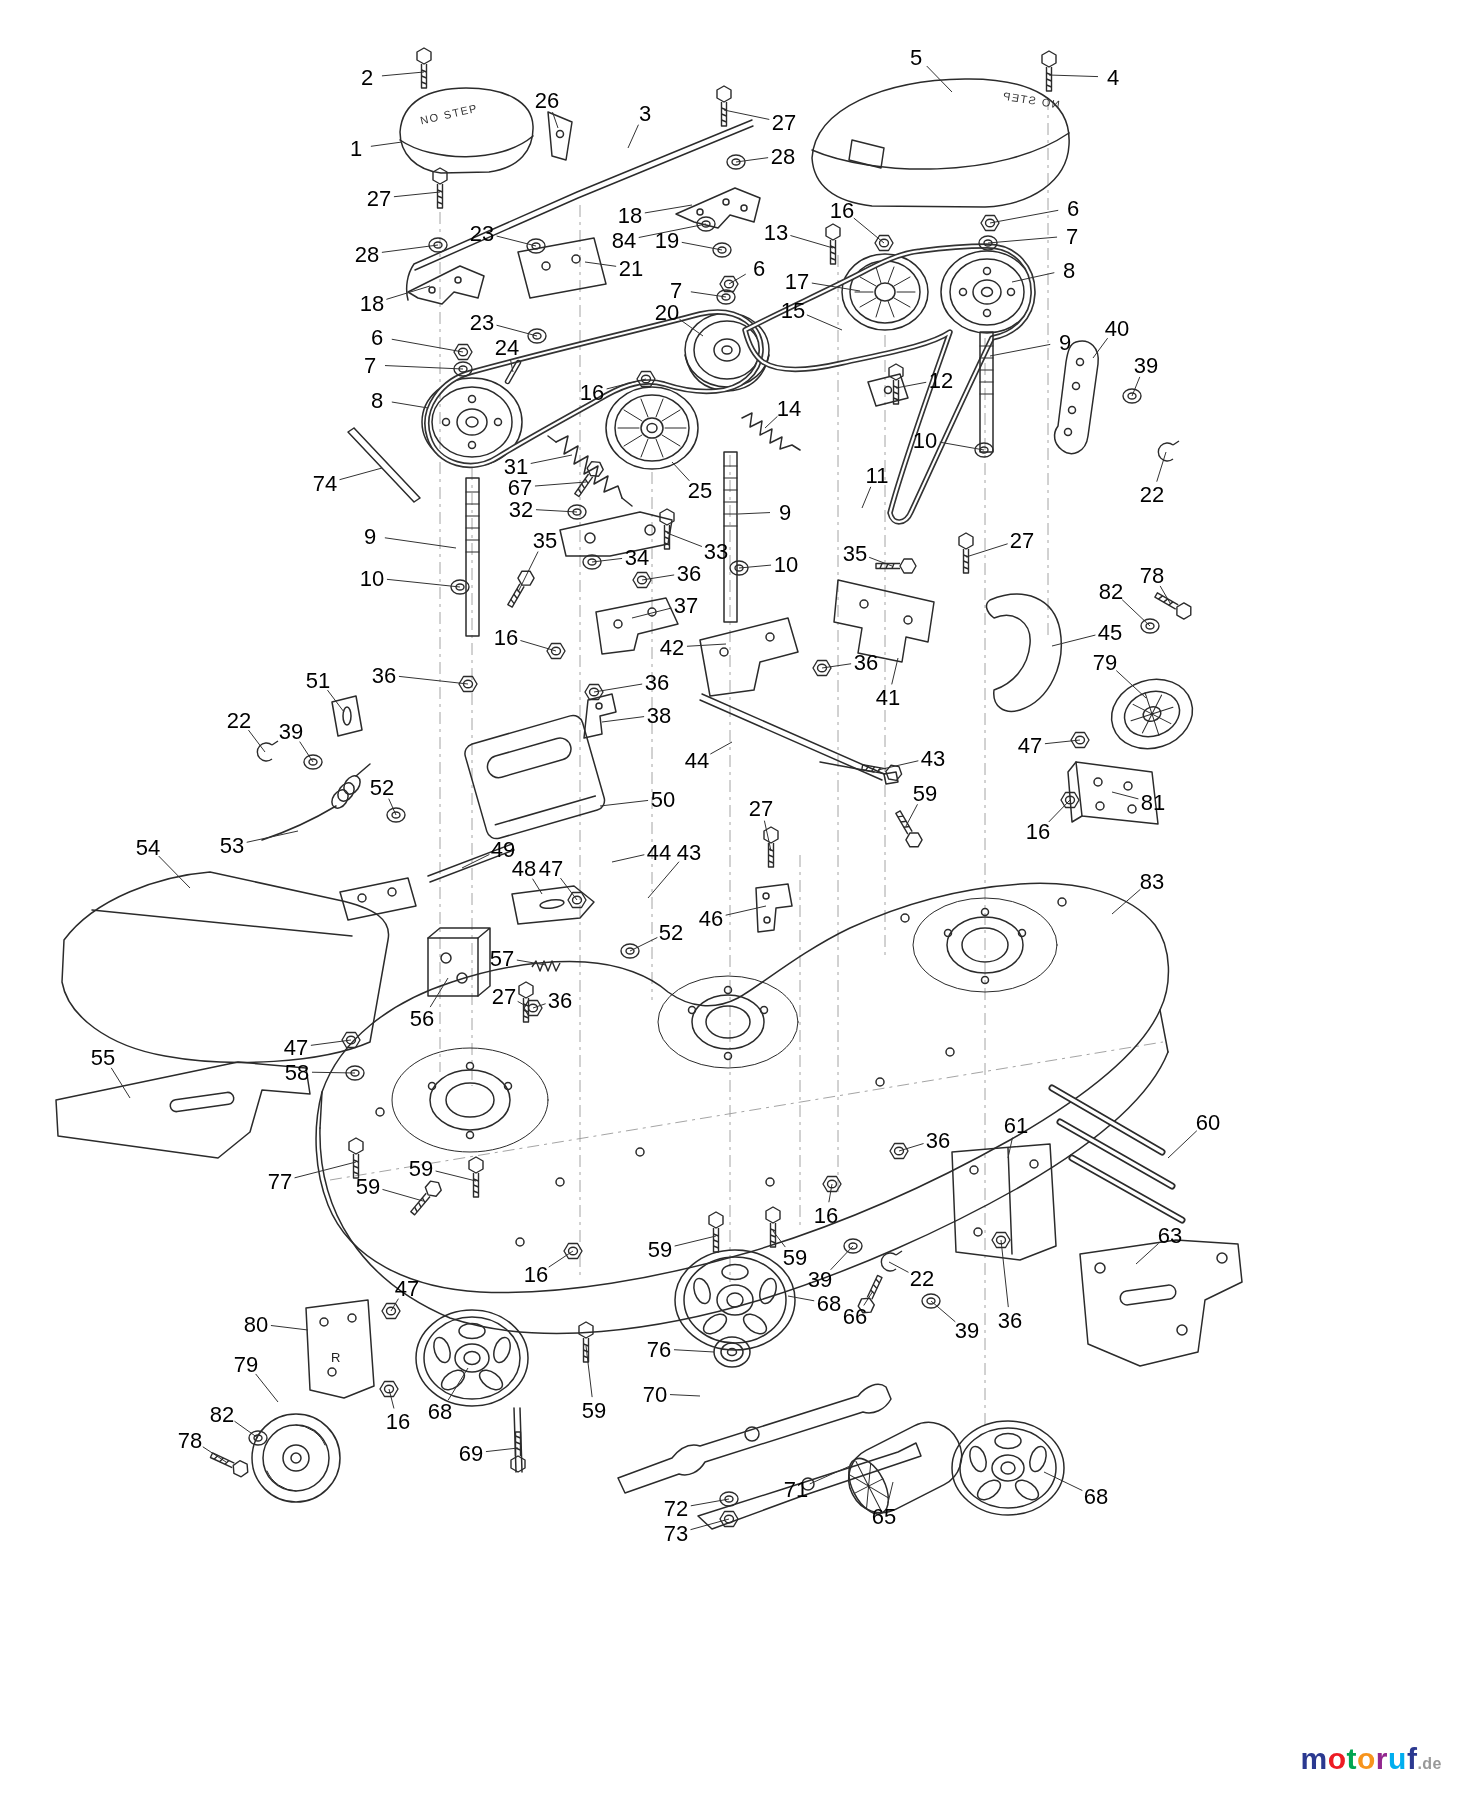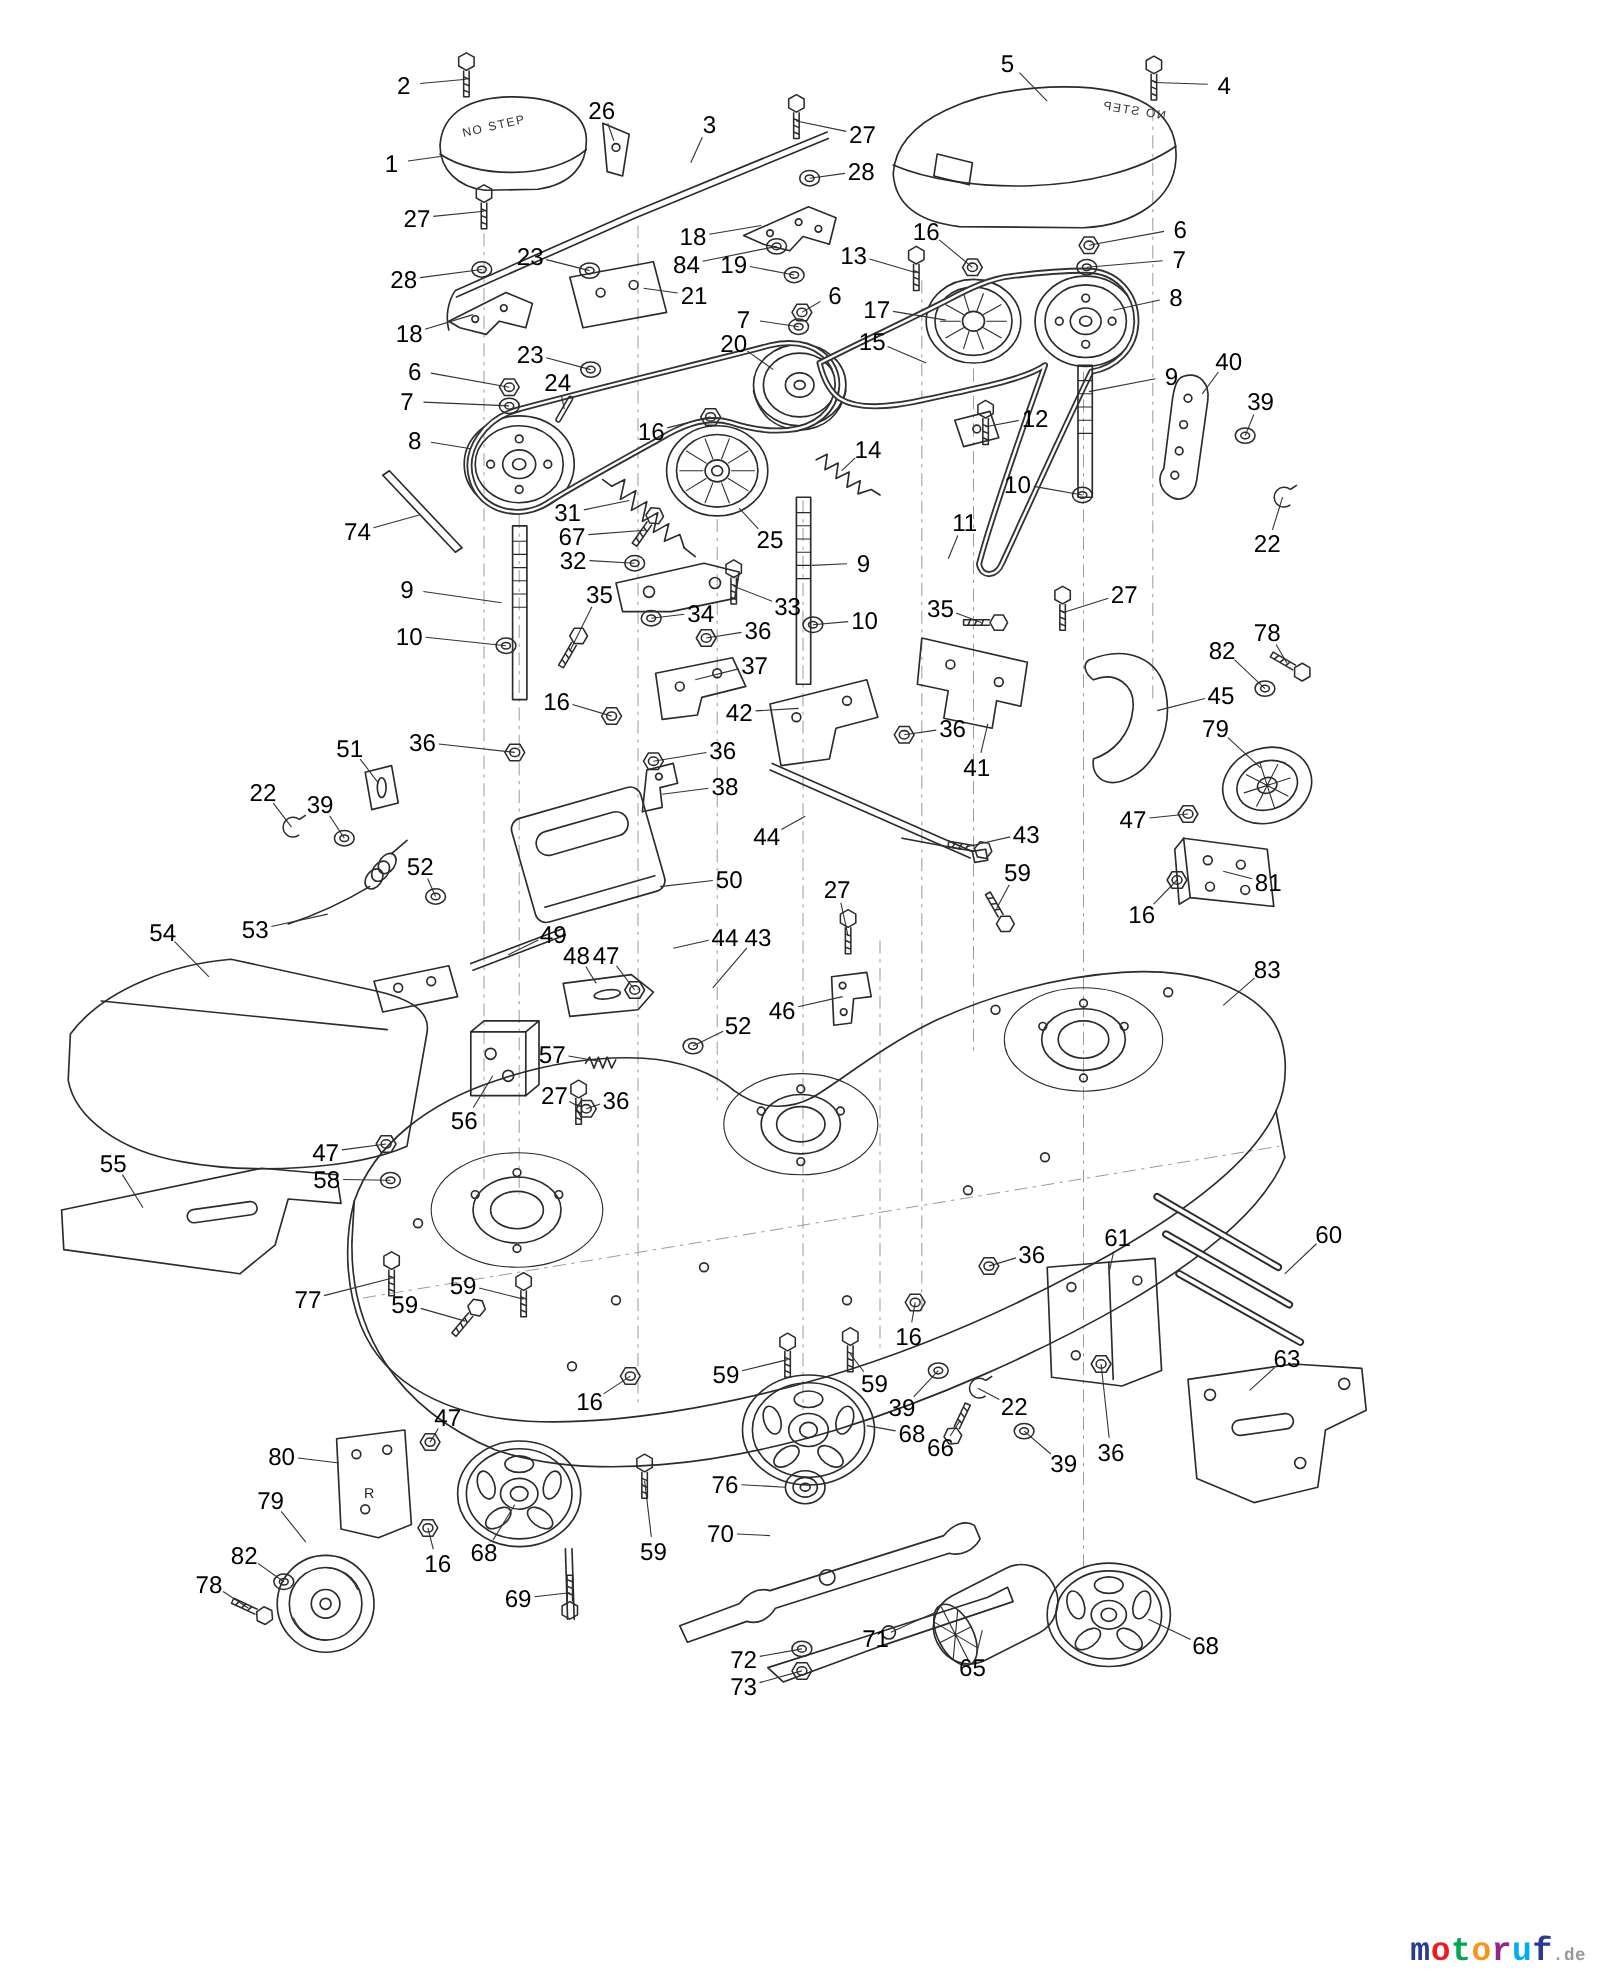--- a/index.html
+++ b/index.html
@@ -11,21 +11,21 @@
   #static-parts .belt-outer{stroke:#333;stroke-width:5.5;fill:none;}
   #static-parts .belt-inner{stroke:#fff;stroke-width:2.2;fill:none;}
   #static-parts .rod{stroke:#2b2b2b;stroke-width:7;stroke-linecap:round;}
   #static-parts .rod-core{stroke:#fff;stroke-width:3.5;stroke-linecap:round;}
   .axis-line{stroke:#9a9a9a;stroke-width:0.9;stroke-dasharray:12 5 3 5;fill:none;}
   defs g *{fill:none;stroke:#2b2b2b;stroke-width:1.4;stroke-linejoin:round;}
   .leader{stroke:#333;stroke-width:1;}
   .callout{font-family:"Liberation Sans",sans-serif;font-size:22px;fill:#000;text-anchor:middle;}
   .cover-text{font-family:"Liberation Sans",sans-serif;font-size:11px;fill:#333;text-anchor:middle;letter-spacing:1.5px;}
   .marking{font-family:"Liberation Sans",sans-serif;font-size:13px;fill:#222;}
-  .watermark{position:absolute;right:18px;bottom:8px;font-family:Liberation Mono, monospace;
+  .watermark{position:absolute;right:18px;bottom:24px;font-family:Liberation Sans, sans-serif;
              font-weight:bold;font-size:30px;letter-spacing:.5px;text-align:right;}
   .wm-de{font-size:16px;color:#999;font-weight:bold;}
 </style>
 </head>
 <body>
 
 <div class="page">
 <svg id="diagram" viewBox="0 0 1460 1800" width="1460" height="1800" xmlns="http://www.w3.org/2000/svg">
   <defs>
     <g id="sym-bolt">

